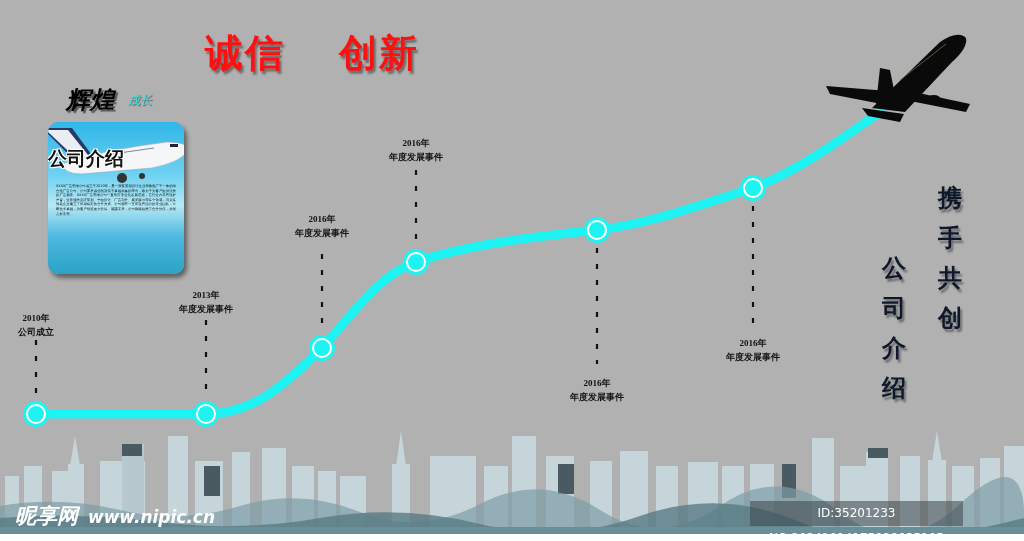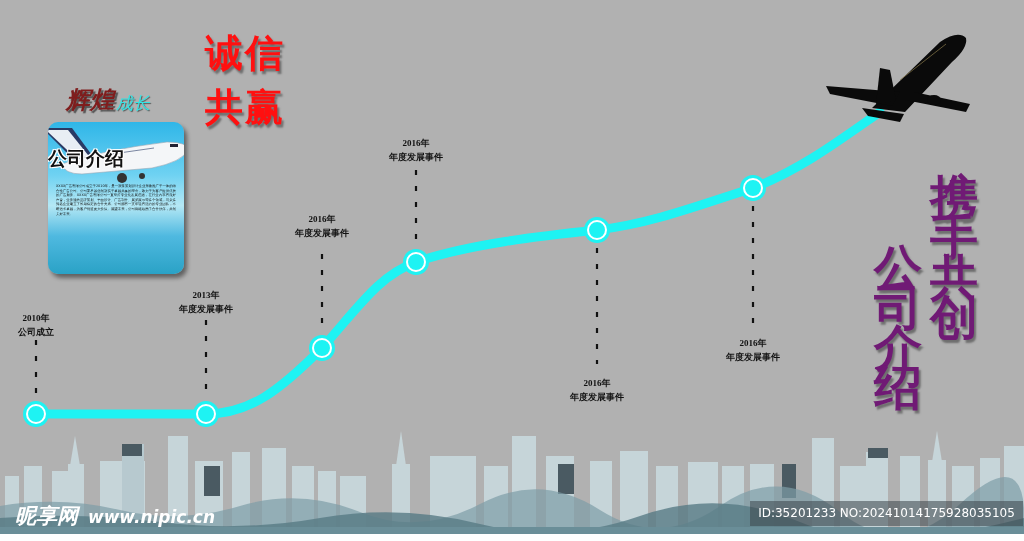--- a/index.html
+++ b/index.html
@@ -1,44 +1,44 @@
 <!DOCTYPE html>
 <html><head>
 <meta charset="utf-8">
 <style>
   html, body { margin:0; padding:0; }
   body { width:1024px; height:541px; overflow:hidden; background:#b1b1b1; position:relative; font-family:"DejaVu Sans", sans-serif; }
   .abs { position:absolute; }
-  .slogan { top:26px; left:205px; width:640px; height:54px; display:flex; gap:0;flex-direction:column; }
+  .slogan { top:26px; left:205px; width:640px; height:54px; display:flex; gap:8px; }
   .slogan-word { font-family:"DejaVu Serif", serif; font-weight:bold; font-size:38px; color:#ff1010; letter-spacing:2px; text-shadow:2px 3px 2px #6e6e6e; margin-right:46px; line-height:54px; }
   .slogan-word:last-child { margin-right:0; }
-  .brand-red { top:84px; left:66px; font-family:"DejaVu Serif", serif; font-weight:bold; font-style:italic; font-size:24px; color:#7f1d1d; text-shadow:2px 2px 1px #555; }
-  .brand-cyan { top:92px; left:116px; font-family:"DejaVu Serif", serif; font-style:italic; font-size:17px; color:#35e3e3; text-shadow:1px 1px 1px #555; }
+  .brand-red { top:84px; left:66px; font-family:"DejaVu Serif", serif; font-weight:bold; font-style:italic; font-size:24px; color:#000000; text-shadow:2px 2px 1px #555; }
+  .brand-cyan { top:92px; left:128px; font-family:"DejaVu Serif", serif; font-style:italic; font-size:12px; color:#35e3e3; text-shadow:1px 1px 1px #555; }
   .intro-card { top:122px; left:48px; width:136px; height:152px; border-radius:10px; overflow:hidden;
      background:linear-gradient(180deg,#2fb6e8 0%,#6fd2f2 35%,#b5e8f5 55%,#4fb9e0 75%,#2aa2c6 100%);
      box-shadow:3px 4px 4px rgba(0,0,0,0.45); }
   .intro-plane { position:absolute; left:-6px; top:6px; width:150px; height:60px; }
   .intro-title { position:absolute; top:24px; left:0; width:100%; text-align:left; font-family:"DejaVu Serif", serif; font-weight:bold; font-size:19px; color:#111; text-shadow:1px 1px 0 #fff, -1px -1px 0 #fff, 1px -1px 0 #fff, -1px 1px 0 #fff; }
   .intro-body { position:absolute; top:62px; left:8px; right:8px; bottom:10px; font-size:3.4px; line-height:4.6px; color:#111; text-align:justify; overflow:hidden; word-break:break-all; }
   .timeline { top:0; left:0; width:1024px; height:541px; }
   .event-label { text-align:center; font-family:Liberation Serif, serif; font-weight:bold; font-size:9px; line-height:14px; color:#111; width:80px; }
-  .vert { font-family:Liberation Serif, serif; font-weight:bold; font-size:48px; color:#701a75; text-shadow:2px 3px 2px #6e6e6e; width:40px; line-height:40px; text-align:center; }
+  .vert { font-family:Liberation Serif, serif; font-weight:bold; font-size:24px; color:#0f172a; text-shadow:2px 3px 2px #6e6e6e; width:40px; line-height:40px; text-align:center; }
   .skyline { bottom:0; left:0; width:1024px; height:115px; }
   .watermark-left { top:502px; left:15px; font-family:"DejaVu Sans", sans-serif; font-weight:bold; font-style:italic; font-size:17px; color:#fff; }
   .watermark-left .logo { font-size:21px; margin-right:4px; }
-  .watermark-right { top:501px; left:750px; width:273px; height:25px; background:rgba(60,70,75,0.55); color:#fff; font-size:12px; line-height:25px; text-align:center; font-family:"DejaVu Sans", sans-serif; }
+  .watermark-right { top:501px; left:750px; width:213px; height:25px; background:rgba(60,70,75,0.55); color:#fff; font-size:12px; line-height:25px; text-align:center; font-family:"DejaVu Sans", sans-serif; }
   .bottom-band { bottom:0; left:0; width:1024px; height:14px; background:#6a8e98; }
   .bottom-white { bottom:0; left:0; width:1024px; height:7px; background:#fff; }
 </style>
 </head>
 <body>
 
 <div class="abs slogan">
   <span class="slogan-word">诚信</span>
-  <span class="slogan-word">共赢</span>
+  <span class="slogan-word">创新</span>
 </div>
 
 <div class="abs brand-red">辉煌</div>
 <div class="abs brand-cyan">成长</div>
 
 <div class="abs intro-card">
   <svg class="intro-plane" viewBox="0 0 150 60">
     <polygon points="0,0 30,0 55,34 40,40" fill="#2a3a64"></polygon>
     <polygon points="4,2 26,2 50,32 40,36" fill="#e8eef4"></polygon>
     <path d="M20,36 Q60,22 125,14 Q146,14 146,22 Q140,34 110,40 L40,46 Q22,46 20,36 Z" fill="#f4f6f8" stroke="#9aa8b6" stroke-width="0.6"></path>

